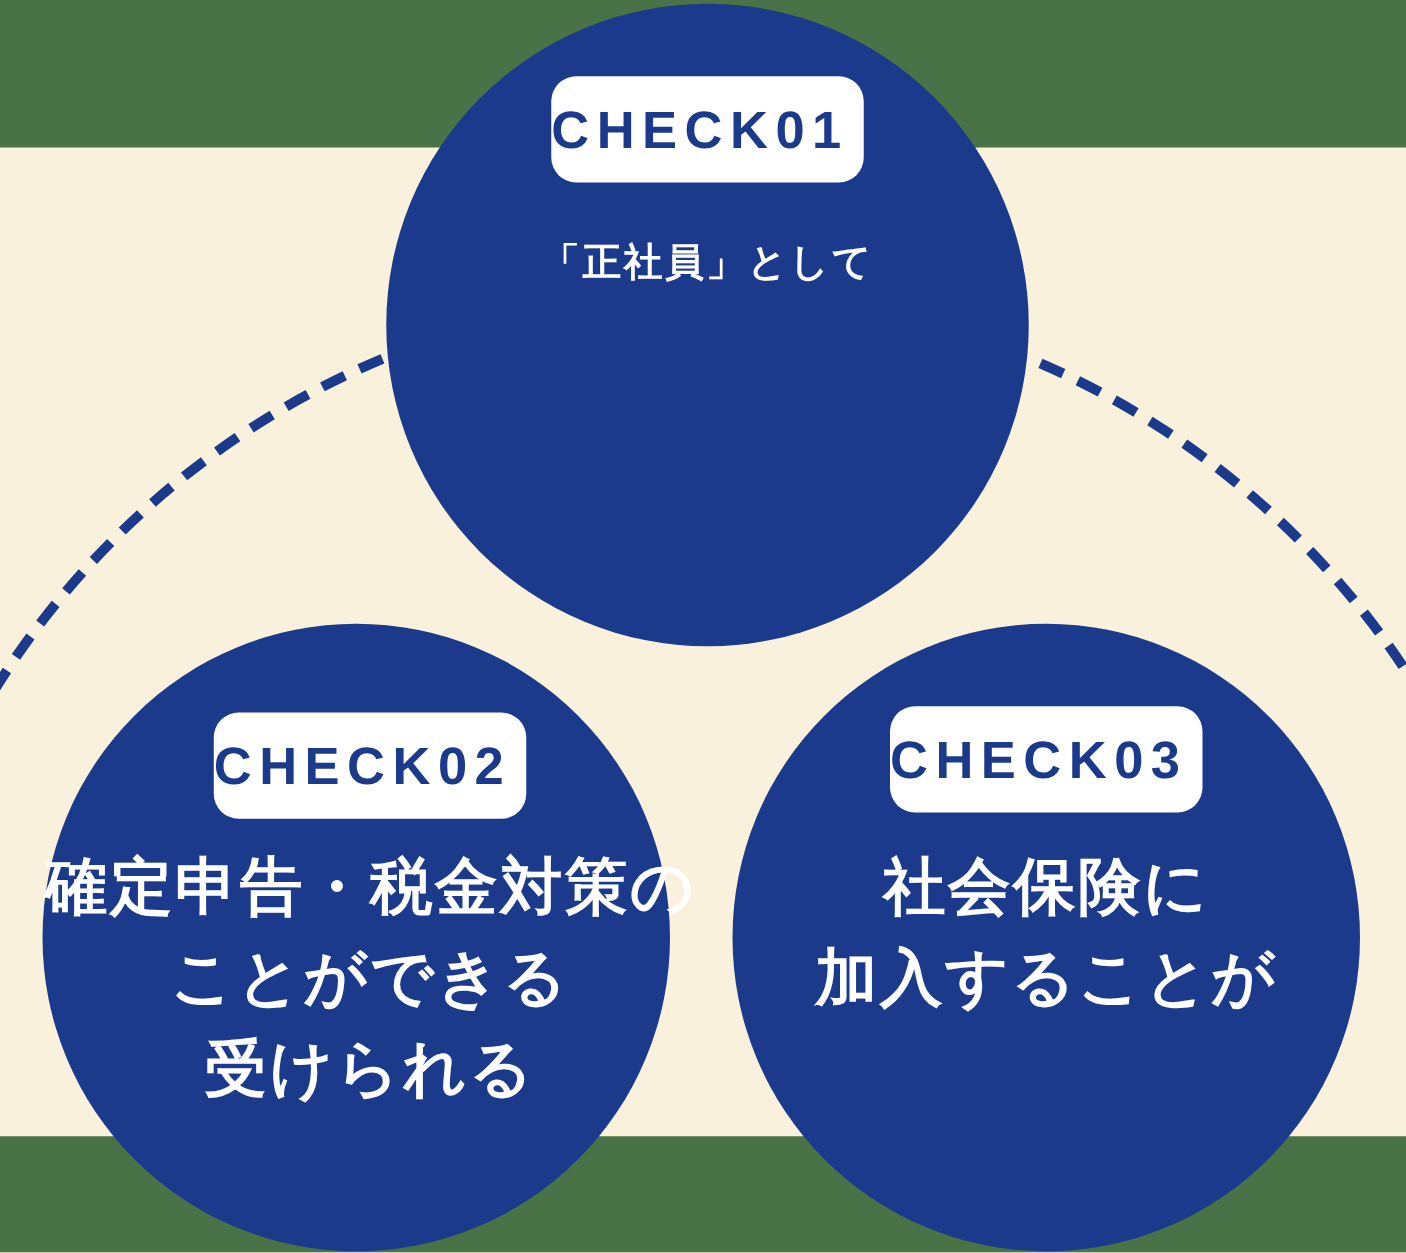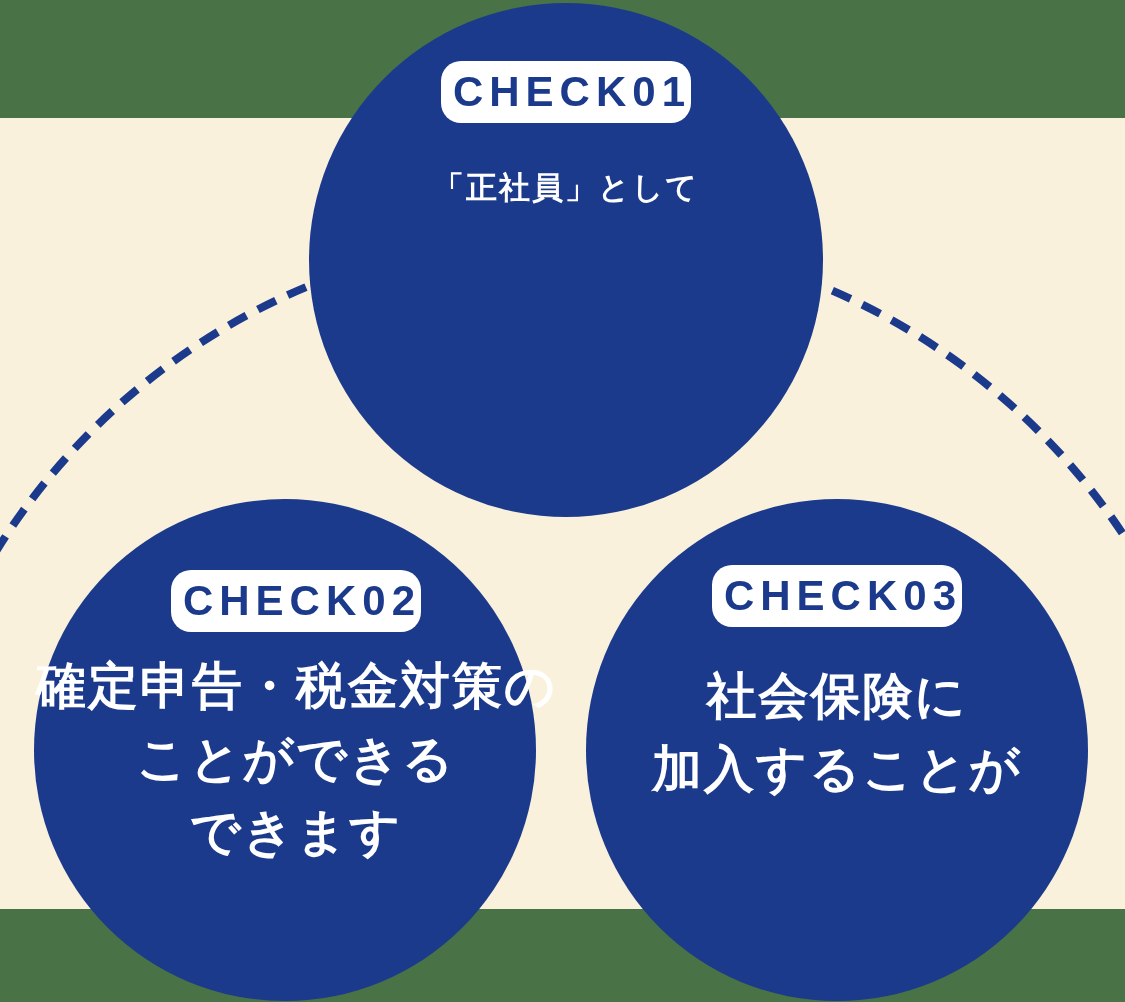--- a/index.html
+++ b/index.html
@@ -14,39 +14,39 @@
   }
   svg.scene{position:absolute;left:0;top:0;display:block;}
   .band{fill:var(--green);}
   .dash{fill:none;stroke:var(--blue);stroke-width:8;stroke-dasharray:20 13;}
   .disc{fill:var(--blue);}
 
   .content{
     position:absolute; width:520px; text-align:center;
   }
   .badge{
-    display:flex; align-items:center; justify-content:flex-end;
-    width:250px; height:62px; margin:0 auto;
+    display:flex; align-items:center; justify-content:flex-start;
+    width:250px; height:85px; margin:0 auto;
     background:var(--white); border-radius:20px;
   }
   .badge-label{
     color:var(--blue); font-size:42px; font-weight:700; letter-spacing:6px;
     font-family:"Liberation Sans", sans-serif;
   }
   .line{
     color:var(--white); font-size:50px; font-weight:700;
     line-height:73px; letter-spacing:2px; white-space:nowrap;
   }
   .c1{left:306px; top:61px;}
   .c1 .badge{margin-bottom:28px;}
   .c1 .line{font-size:31px;}
   .c2{left:36px; top:570px;}
   .c2 .badge{margin-bottom:18px;}
   .c3{left:577px; top:565px;}
-  .c3 .badge{margin-bottom:33px;padding-left:16px;}
+  .c3 .badge{margin-bottom:23px;}
 </style>
 </head>
 <body>
 
 <svg class="scene" viewBox="0 0 1125 1002" width="1125" height="1002">
   <rect class="band" x="0" y="0" width="1125" height="118"></rect>
   <rect class="band" x="0" y="909" width="1125" height="93"></rect>
   <circle class="dash" cx="565" cy="905" r="670"></circle>
   <circle class="disc" cx="566" cy="260" r="257"></circle>
   <circle class="disc" cx="285" cy="750" r="251"></circle>
@@ -59,21 +59,21 @@
   </div>
   <div class="line">「正社員」として</div>
 </div>
 
 <div class="content c2">
   <div class="badge">
     <span class="badge-label">CHECK02</span>
   </div>
   <div class="line">確定申告・税金対策の</div>
   <div class="line">ことができる</div>
-  <div class="line">できます</div>
+  <div class="line">受けられる</div>
 </div>
 
 <div class="content c3">
   <div class="badge">
     <span class="badge-label">CHECK03</span>
   </div>
   <div class="line">社会保険に</div>
   <div class="line">加入することが</div>
 </div>
 

